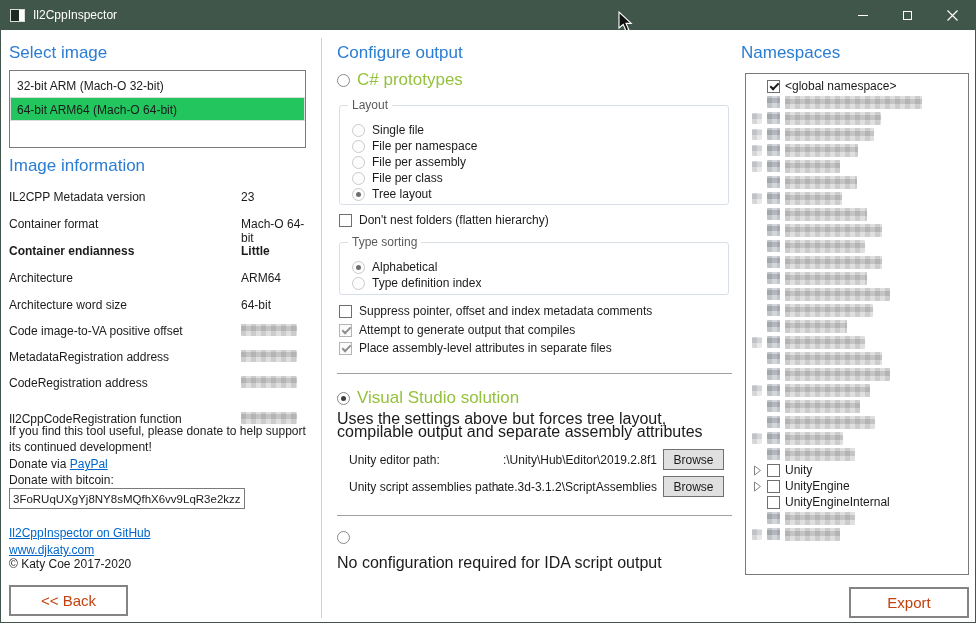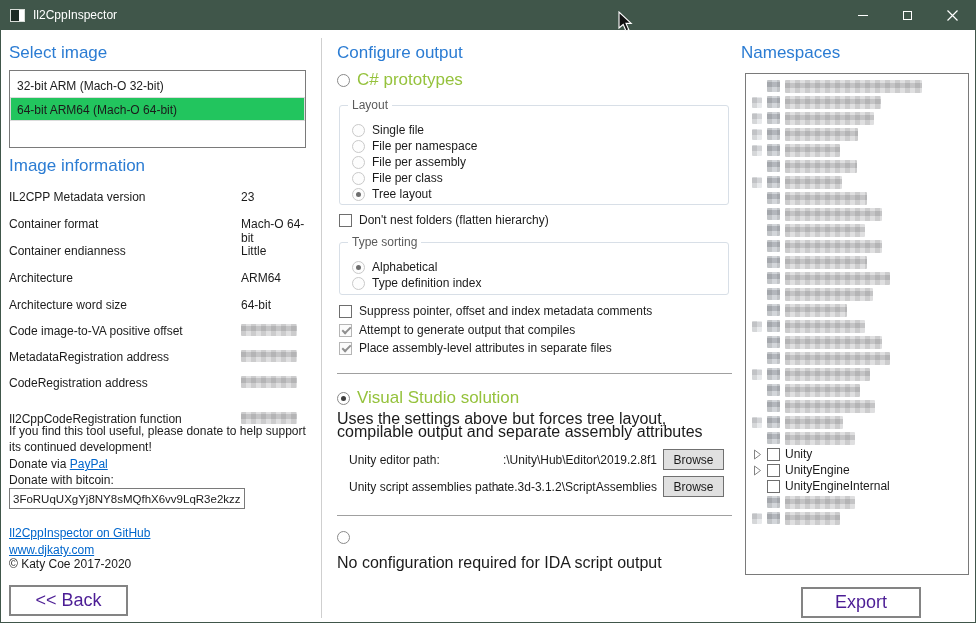--- a/index.html
+++ b/index.html
@@ -30,21 +30,21 @@
   .listbox{position:absolute;left:0;top:70px;width:297px;height:78px;border:1px solid #7a7a7a;background:#fff;padding-top:2px;}
   .list-item{height:24px;line-height:24px;font-size:12px;padding-left:6px;border:1px solid transparent;}
   .list-item.selected{background:#22c55e;border:1px solid #dcdcdc;}
   .info-row{position:absolute;left:0;width:300px;height:16px;font-size:12px;}
   .info-label{position:absolute;left:0;top:0;}
   .info-value{position:absolute;left:232px;top:0;}
   .para{font-size:12px;line-height:16px;width:300px;}
   a.link{color:#0066CC;text-decoration:underline;font-size:12px;cursor:pointer;}
   .btc-input{position:absolute;left:0;top:488px;width:236px;height:21px;border:1px solid #7a7a7a;
     font-family:"Liberation Sans",sans-serif;font-size:11.5px;color:#1b1b1b;padding:1px 3px;}
-  .big-btn{position:absolute;background:#fff;border:2px solid #848484;color:#4c1d95;font-size:18px;
+  .big-btn{position:absolute;background:#fff;border:2px solid #848484;color:#c2410c;font-size:15px;
     display:flex;align-items:center;justify-content:center;font-family:"Liberation Sans",sans-serif;cursor:pointer;}
   
   .radio{width:13px;height:13px;border:1px solid #8a8a8a;border-radius:50%;background:#fff;position:relative;flex:none;}
   .radio.dis{border-color:#c9c9c9;background:#fdfdfd;}
   .radio.on::after{content:"";position:absolute;left:3px;top:3px;width:5px;height:5px;border-radius:50%;background:#3f3f3f;}
   .radio.dis.on::after{background:#6e6e6e;}
   .check{width:13px;height:13px;border:1px solid #6e6e6e;background:#fff;position:relative;flex:none;}
   .check.dis{border-color:#b5b5b5;background:#fbfbfb;}
   .check.on::after{content:"";position:absolute;left:2px;top:2px;width:7px;height:3px;
     border-left:2px solid #8f8f8f;border-bottom:2px solid #8f8f8f;transform:rotate(-45deg);}
@@ -116,21 +116,21 @@
     <div class="section-title abs" style="top:156px;left:0;">Image information</div>
 
     <div class="info-row" style="top:190px;">
       <span class="info-label">IL2CPP Metadata version</span>
       <span class="info-value">23</span>
     </div>
     <div class="info-row" style="top:217px;">
       <span class="info-label">Container format</span>
       <span class="info-value">Mach-O 64-bit</span>
     </div>
-    <div class="info-row" style="top:244px;">
+    <div class="info-row" style="top:244px;font-weight:bold;">
       <span class="info-label">Container endianness</span>
       <span class="info-value">Little</span>
     </div>
     <div class="info-row" style="top:271px;">
       <span class="info-label">Architecture</span>
       <span class="info-value">ARM64</span>
     </div>
     <div class="info-row" style="top:298px;">
       <span class="info-label">Architecture word size</span>
       <span class="info-value">64-bit</span>
@@ -255,20 +255,25 @@
 
     <div class="ctl-row abs" style="top:531px;left:0;">
       <span class="radio"></span>
     </div>
     <div class="desc abs" style="top:556px;left:0;width:392px;">No configuration required for IDA script output</div>
   </div>
 
   <div class="section-title abs" style="top:43px;left:740px;">Namespaces</div>
 
   <div class="ns-box">
+    <div class="ns-row">
+      <span class="exp-spacer"></span>
+      <span class="check on dark"></span>
+      <span>&lt;global namespace&gt;</span>
+    </div>
 
     <div id="ns-redacted-top">
         <div class="ns-row">
           <span class="exp-spacer"></span>
           <span class="px px-check"></span>
           <span class="px" style="width: 137px;"></span>
         </div>
         <div class="ns-row">
           <span class="px px-exp"></span>
           <span class="px px-check"></span>
@@ -412,15 +417,15 @@
           <span class="px" style="width: 70px;"></span>
         </div>
         <div class="ns-row">
           <span class="px px-exp"></span>
           <span class="px px-check"></span>
           <span class="px" style="width: 55px;"></span>
         </div>
       </div>
   </div>
 
-  <div class="big-btn" style="left:800px;top:587px;width:120px;height:31px;">Export</div>
+  <div class="big-btn" style="left:848px;top:587px;width:120px;height:31px;">Export</div>
 
 </div>
 
 </body></html>

